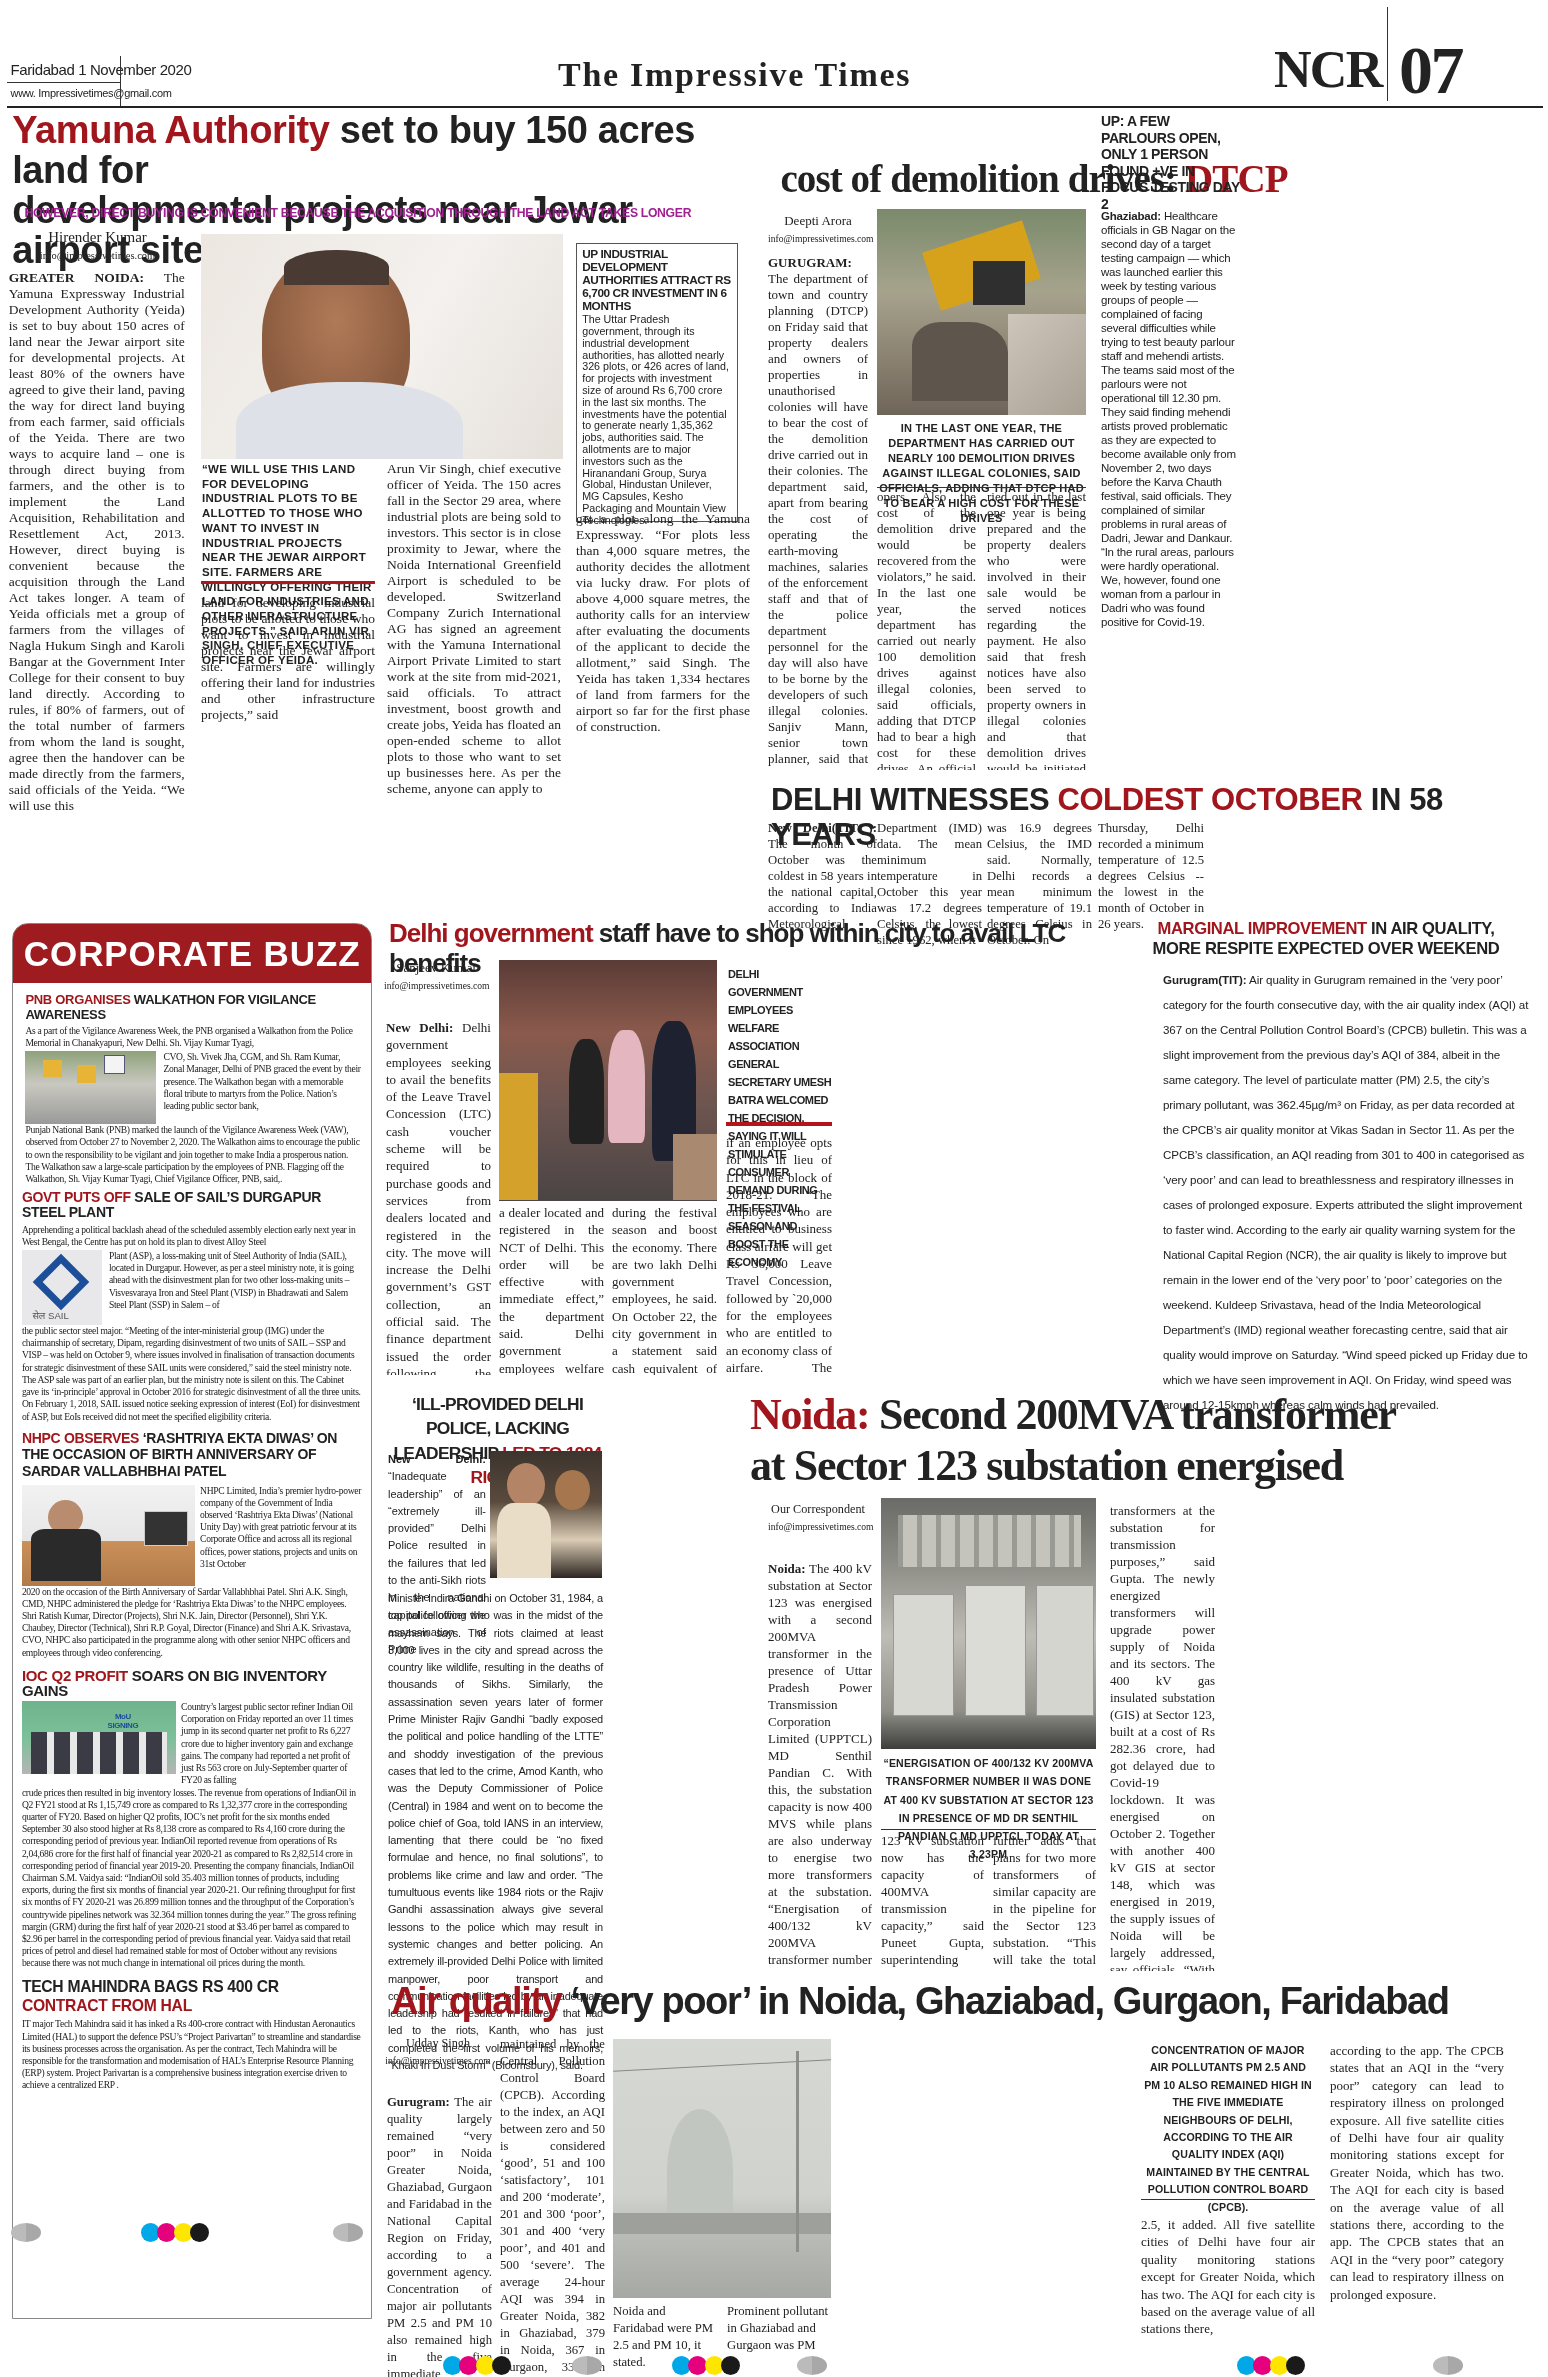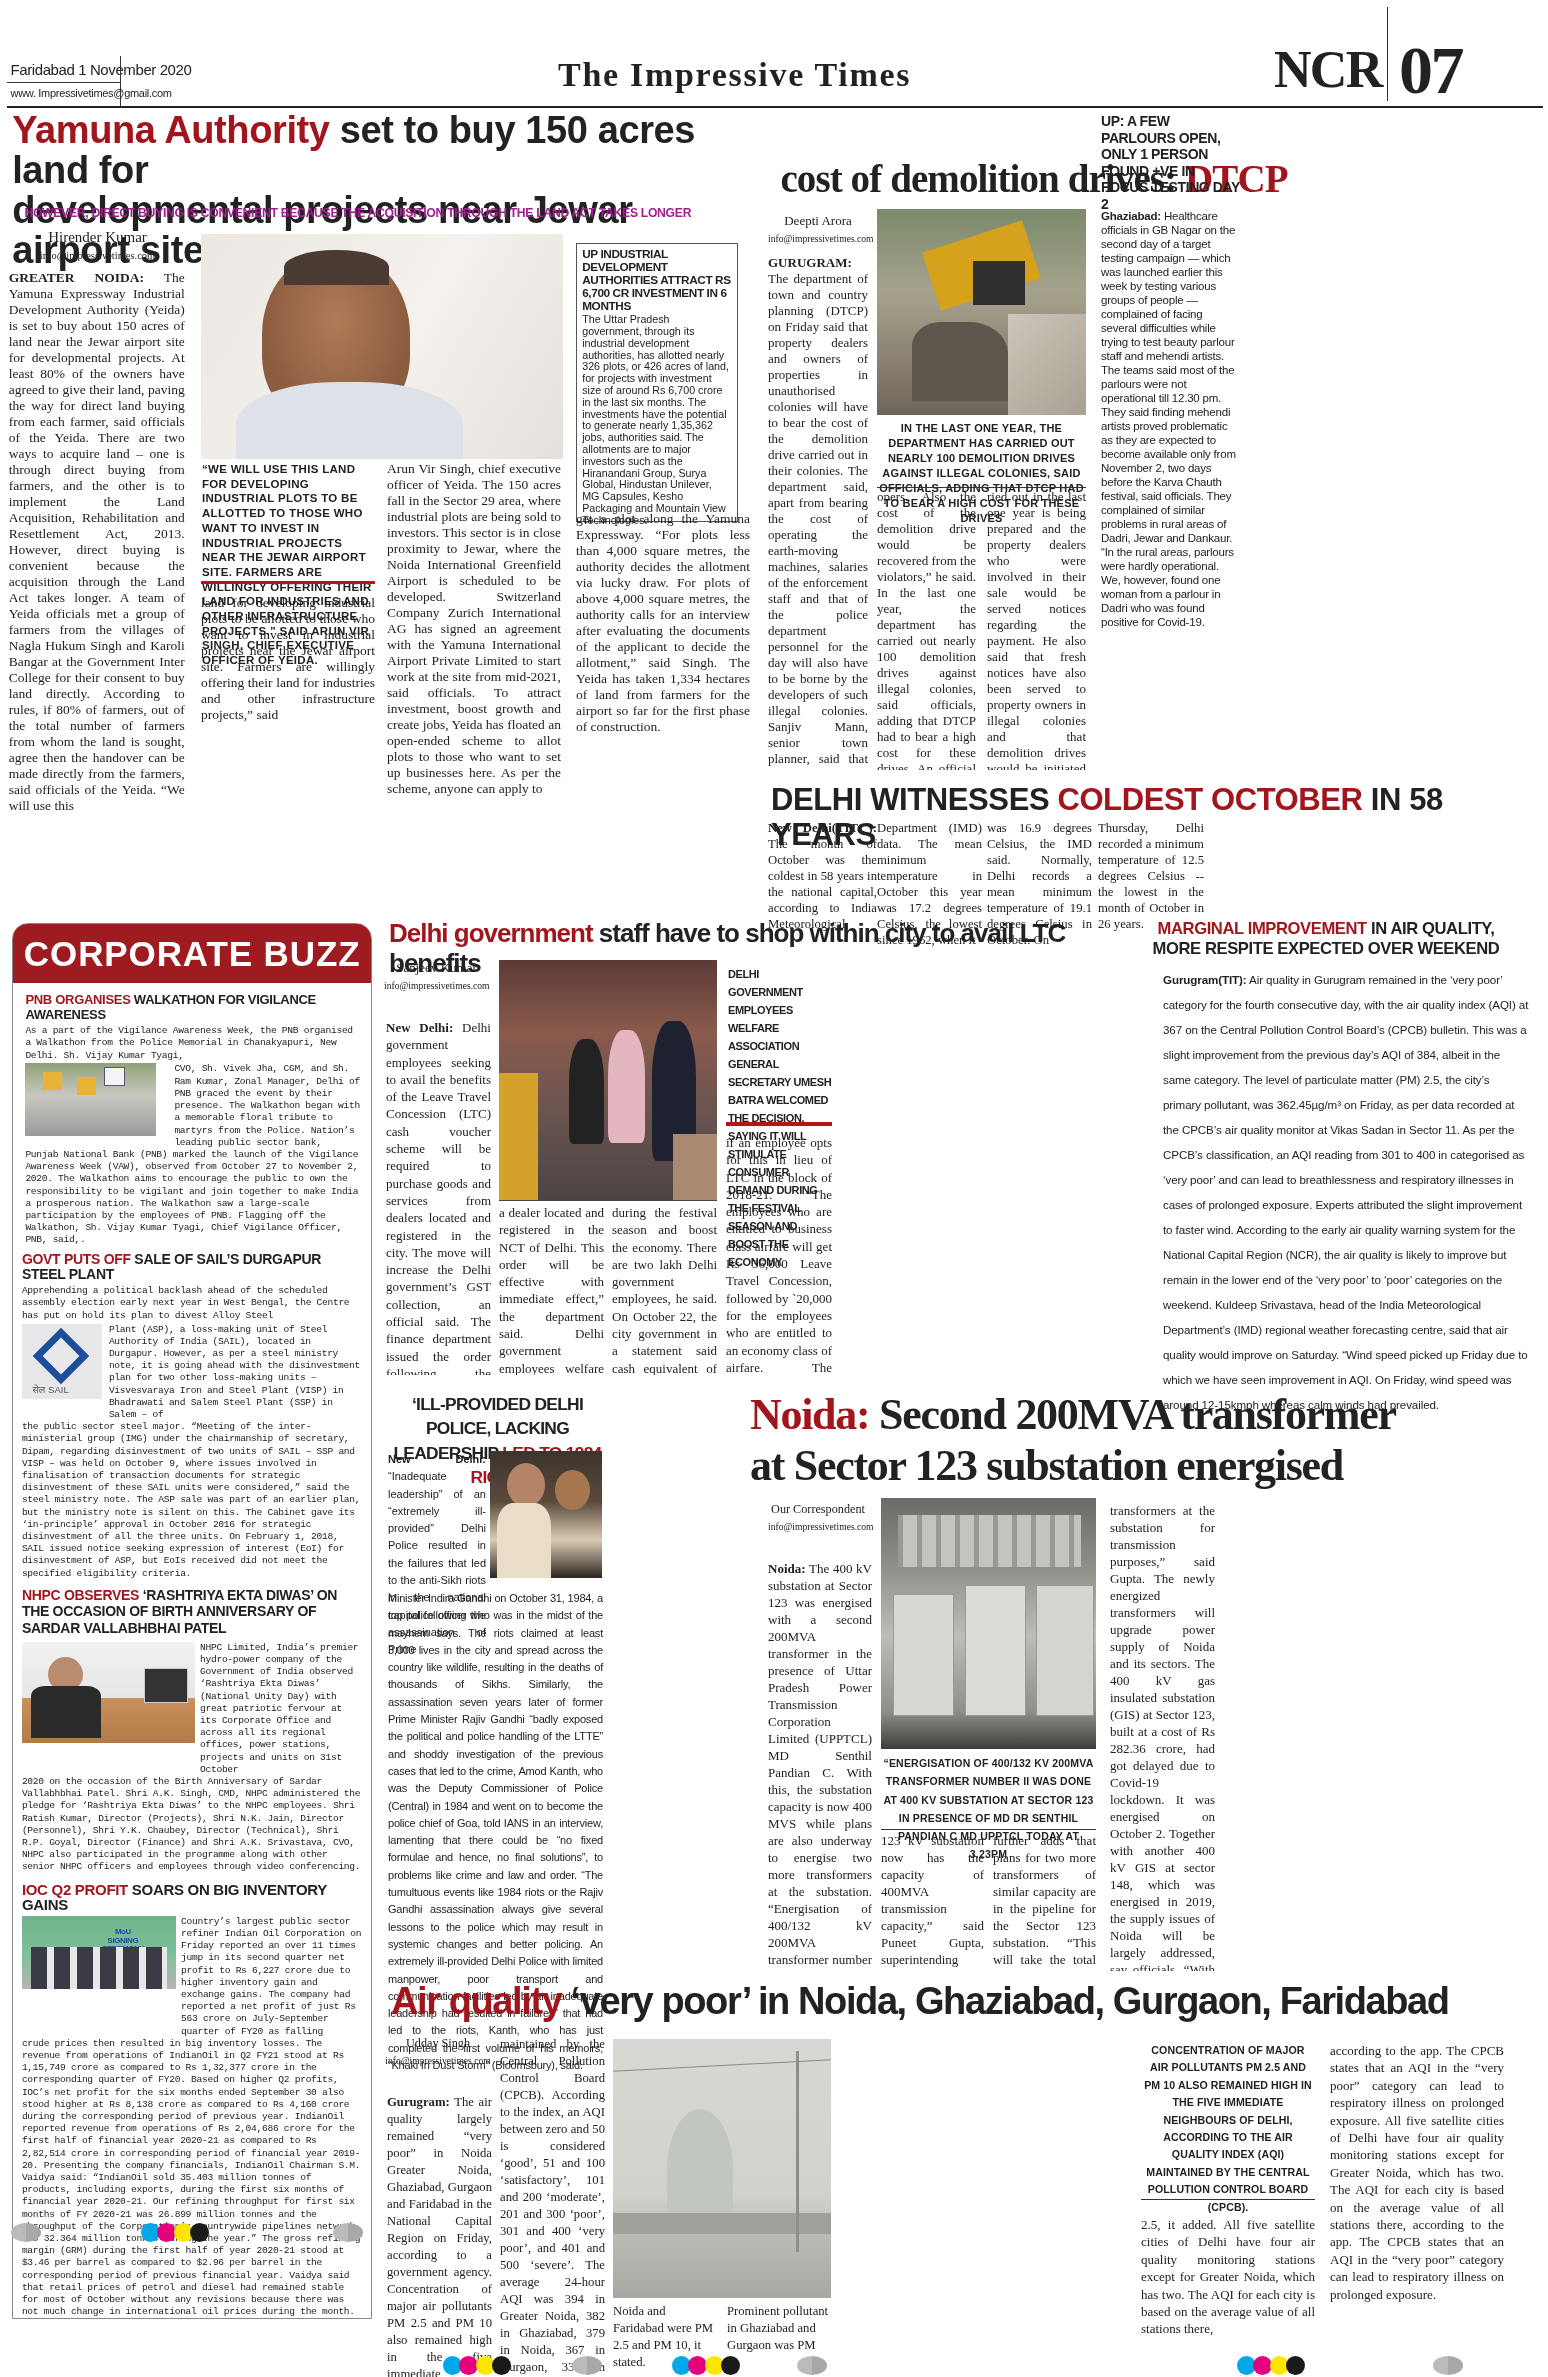--- a/index.html
+++ b/index.html
@@ -14,21 +14,21 @@
   .byline { text-align: center; font-size: 15px; }
   .email { text-align: center; font-size: 10.5px; margin-top: 3.5px; }
   .dateline { font-weight: bold; }
   .photo { position: absolute; overflow: hidden; }
   .caption { font-family: "Liberation Sans", sans-serif; font-weight: bold; text-transform: uppercase; text-align: center; font-size: 11.8px; line-height: 15.3px; letter-spacing: 0.2px; }
   .hr { position: absolute; height: 1.3px; background: #333; }
   .reg-dots { position: absolute; display: flex; }
   .reg-dots span { width: 19px; height: 19px; border-radius: 50%; margin-right: -2.6px; }
   .reg-grey { position: absolute; width: 30px; height: 19px; border-radius: 50%; background: linear-gradient(90deg,#bbb 50%,#a8a8a8 50%); }
   .sec-head { font-family: "Liberation Sans", sans-serif; font-weight: bold; font-size: 13px; line-height: 15px; text-transform: uppercase; letter-spacing: -0.3px; }
-  .cb-text { font-family: Liberation Mono, monospace; font-size: 9.6px; line-height: 12.2px; letter-spacing: -0.3px; color: #222; }
+  .cb-text { font-family: Liberation Serif, serif; font-size: 9.6px; line-height: 12.2px; letter-spacing: -0.3px; color: #222; }
 </style>
 </head>
 <body>
 
 <div class="abs" style="left:0;top:0;width:1549px;height:109px;">
   <div class="abs cond" style="left:10.5px;top:61px;font-size:15px;font-weight:normal;">Faridabad 1 November 2020</div>
   <div class="abs" style="left:7px;top:82px;width:113px;height:0.9px;background:#333;"></div>
   <div class="abs sans" style="left:10.5px;top:87px;font-size:11px;letter-spacing:-0.3px;">www. Impressivetimes@gmail.com</div>
   <div class="abs" style="left:120px;top:56px;width:0.9px;height:51px;background:#333;"></div>
   <div class="abs serif" style="left:558px;top:56px;font-size:34px;letter-spacing:1.7px;font-weight:bold;color:#222;">The Impressive Times</div>
@@ -116,21 +116,21 @@
 </div>
 
 <div class="abs" style="left:12.2px;top:923px;width:360px;height:1396px;border:1.3px solid #888;border-radius:15.7px 15.7px 0 0;overflow:hidden;">
   <div style="height:59px;background:#9e1b20;display:flex;align-items:center;justify-content:center;">
     <span class="cond" style="color:#fff;font-size:35px;letter-spacing:0.9px;">CORPORATE BUZZ</span>
   </div>
 
   <div style="padding:8.7px 8.7px 0 12.2px;">
     <div class="sec-head"><span class="red">PNB ORGANISES</span><span> WALKATHON FOR VIGILANCE AWARENESS</span></div>
     <div class="cb-text" style="margin-top:3.5px;">As a part of the Vigilance Awareness Week, the PNB organised a Walkathon from the Police Memorial in Chanakyapuri, New Delhi. Sh. Vijay Kumar Tyagi,</div>
-    <div style="display:flex;margin-top:1.7px;gap:11px;">
+    <div style="display:flex;margin-top:1.7px;">
       <div class="photo" style="position:relative;flex:0 0 131px;height:73px;margin-right:7px;background:linear-gradient(180deg,#8ea27a 0%,#c9c8c0 45%,#9a9a9a 100%);">
         <div class="abs" style="left:17.4px;top:8.7px;width:19px;height:17.4px;background:#e8b436;"></div>
         <div class="abs" style="left:52px;top:14px;width:19px;height:17.4px;background:#e8b436;"></div>
         <div class="abs" style="left:79px;top:3.5px;width:21px;height:19px;background:#f4f4f4;border:0.9px solid #557;"></div>
       </div>
       <div class="cb-text">CVO, Sh. Vivek Jha, CGM, and Sh. Ram Kumar, Zonal Manager, Delhi of PNB graced the event by their presence. The Walkathon began with a memorable floral tribute to martyrs from the Police. Nation’s leading public sector bank,</div>
     </div>
     <div class="cb-text">Punjab National Bank (PNB) marked the launch of the Vigilance Awareness Week (VAW), observed from October 27 to November 2, 2020. The Walkathon aims to encourage the public to own the responsibility to be vigilant and join together to make India a prosperous nation. The Walkathon saw a large-scale participation by the employees of PNB. Flagging off the Walkathon, Sh. Vijay Kumar Tyagi, Chief Vigilance Officer, PNB, said,.</div>
   </div>
 

